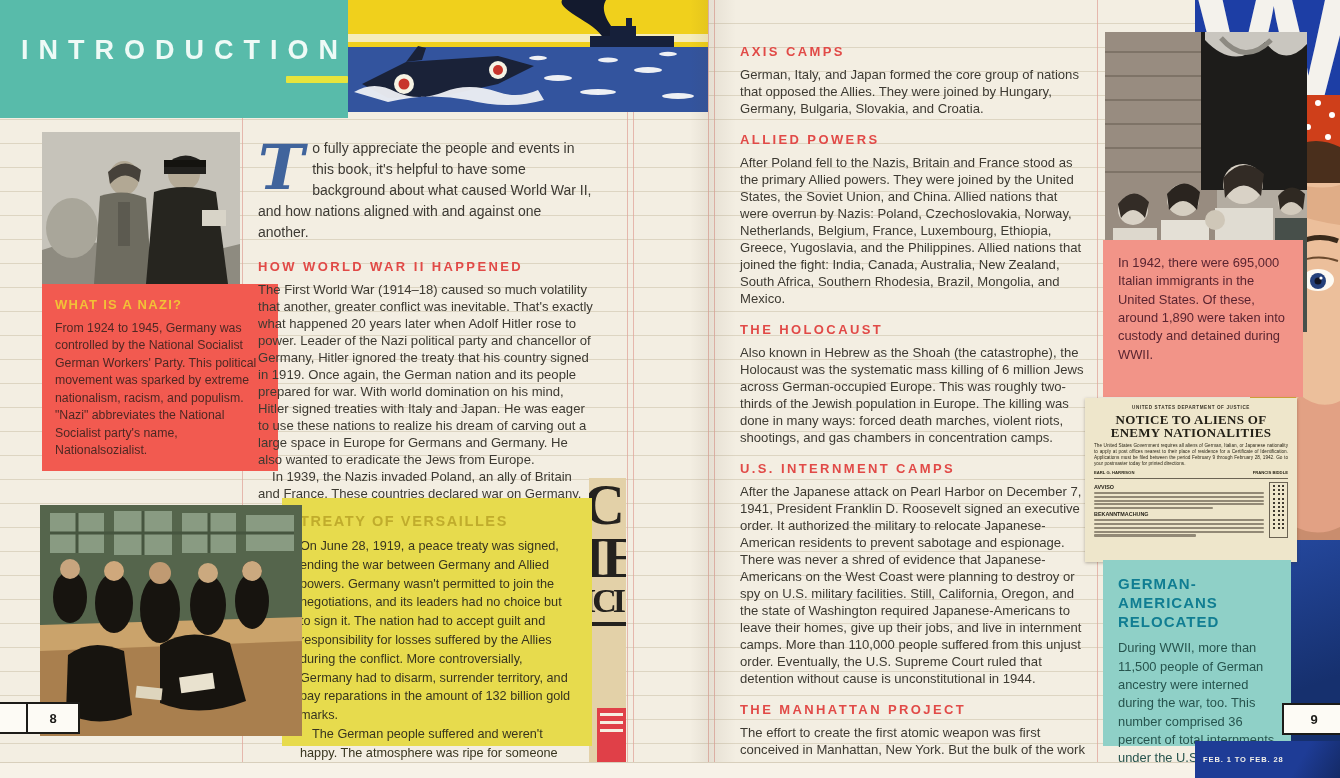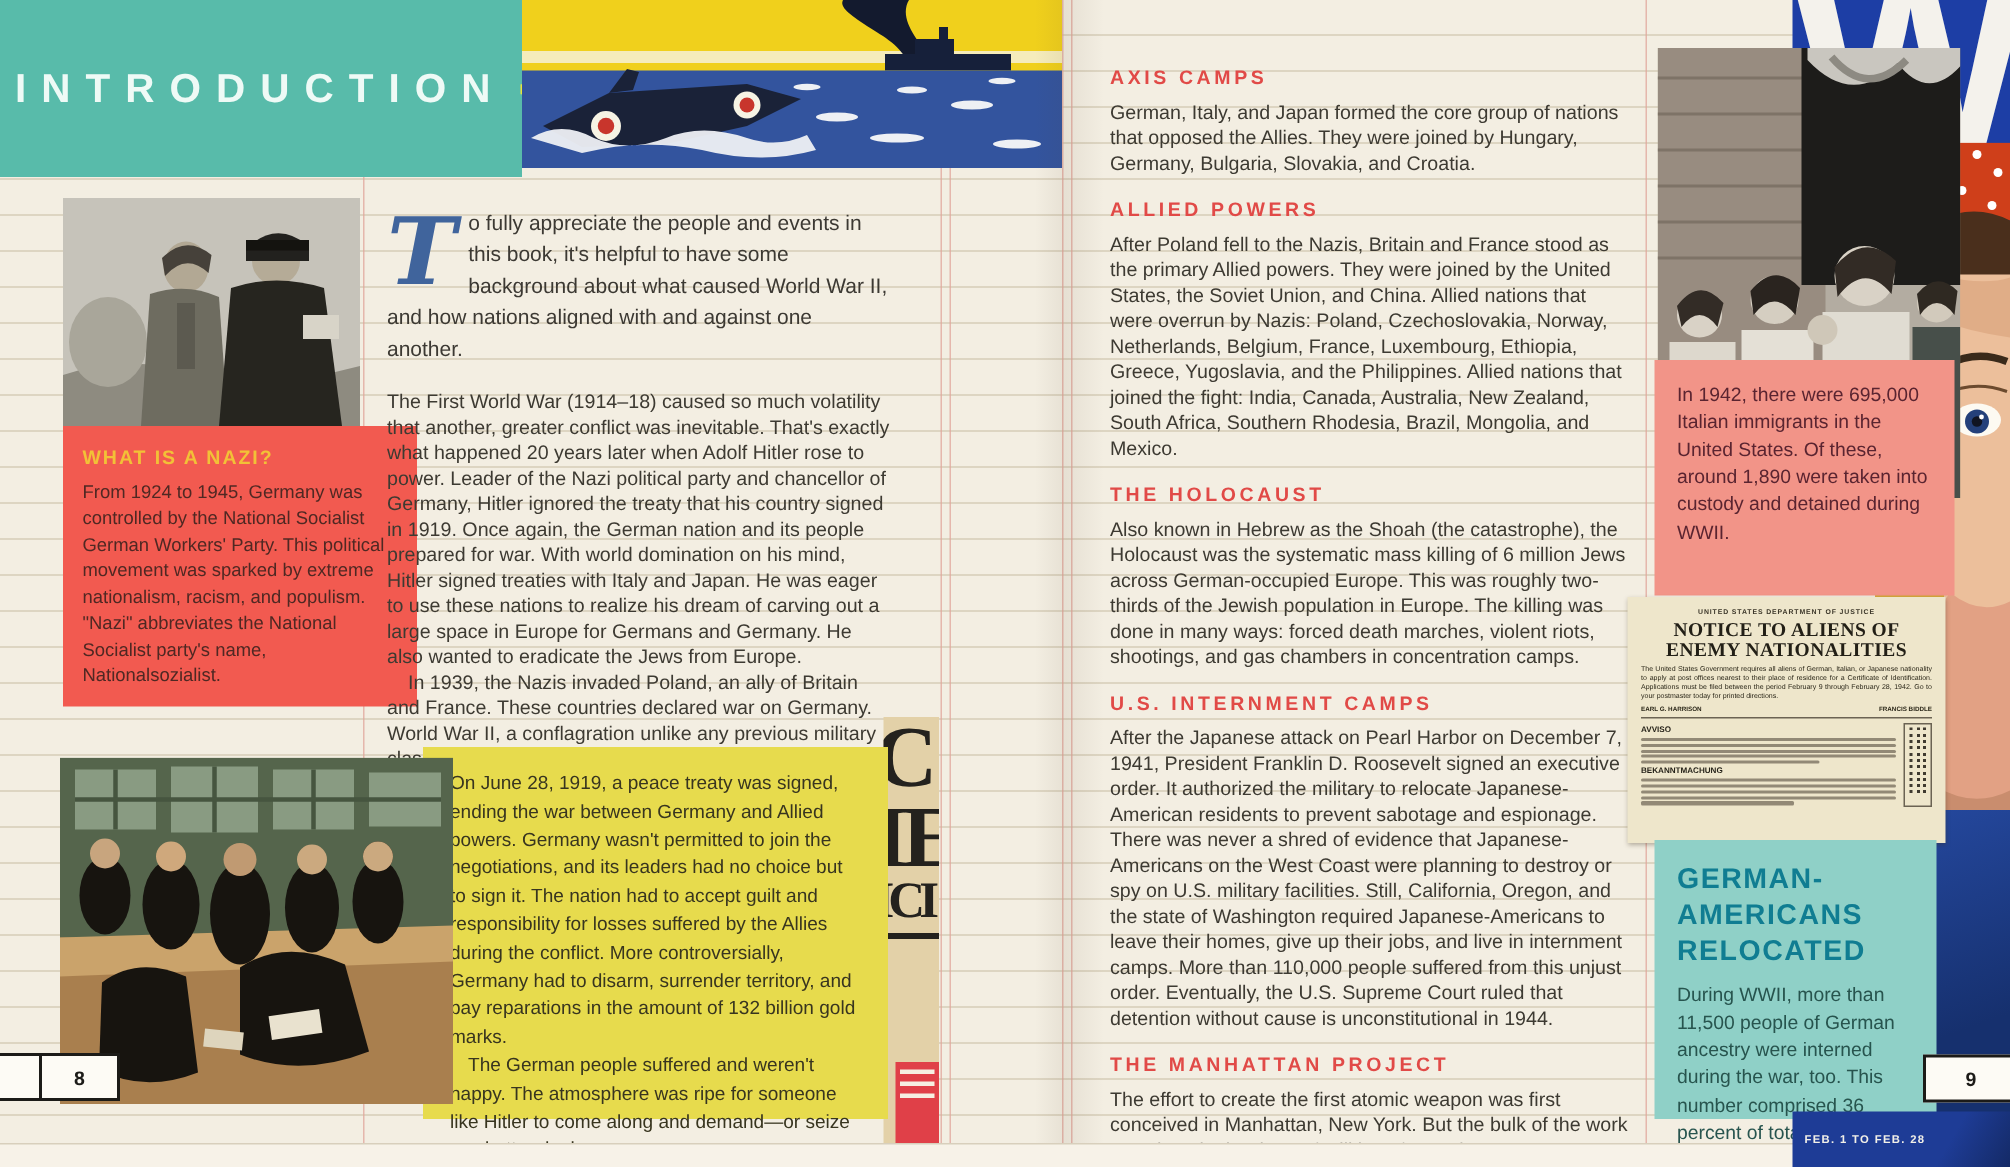--- a/index.html
+++ b/index.html
@@ -5,21 +5,21 @@
   html,body{margin:0;padding:0;}
   body{
     width:1340px;height:778px;position:relative;overflow:hidden;
     font-family:"Liberation Sans",sans-serif;
     background-color:#f3eee2;
     background-image:repeating-linear-gradient(to bottom,transparent 0px,transparent 23px,#ddd5c2 23px,#ddd5c2 24px);
   }
   .abs{position:absolute;}
   .vline{position:absolute;top:0;bottom:16px;width:1px;background:#e0a49a;opacity:.75;}
   
-  .intro-header{left:0;top:0;width:348px;height:118px;background:#58bbaa;display:flex;align-items:center;justify-content:center;gap:10px;}
+  .intro-header{left:0;top:0;width:348px;height:118px;background:#58bbaa;display:flex;flex-direction:column;align-items:flex-end;justify-content:center;gap:10px;}
   .intro-header h1{margin:0;font-size:27px;font-weight:700;letter-spacing:10px;color:#eefaf6;padding-left:10px;}
   .intro-dash{width:62px;height:7px;background:#e7e43c;border-radius:1px;}
   .poster{left:348px;top:0;width:360px;height:112px;}
   .photo-box{left:42px;top:132px;width:198px;height:152px;overflow:hidden;}
   .nazi-box{left:42px;top:284px;width:236px;height:187px;background:#f25a50;padding:13px 13px;box-sizing:border-box;}
   .nazi-box h3{margin:0 0 8px 0;font-size:13px;font-weight:700;letter-spacing:1.3px;color:#f2c137;}
   .nazi-box p{margin:0;font-size:12.3px;line-height:1.42;color:#4f2823;}
   .intro-col{left:258px;top:138px;width:336px;}
   .dropcap{float:left;font-family:"DejaVu Serif",serif;font-style:italic;font-weight:700;font-size:62px;line-height:.85;color:#40649c;margin:4px 8px 0 0;}
   .lead{margin:0 0 16px 0;font-size:14px;line-height:1.5;color:#3c3933;}
@@ -48,21 +48,21 @@
   .we-cover{left:1195px;top:0;width:145px;height:258px;background:#1d3ea5;overflow:hidden;}
   .we-cover .W{position:absolute;right:-14px;top:-58px;font-size:170px;font-weight:700;color:#f4f2ec;}
   .we-cover .e{position:absolute;right:-22px;top:88px;font-size:150px;font-weight:700;color:#f4f2ec;}
   .child-strip{left:1292px;top:95px;width:48px;height:470px;overflow:hidden;}
   .gold-strip{left:1250px;top:396px;width:46px;height:162px;background:#d7a73c;}
   .navy-corner{left:1290px;top:540px;width:50px;height:238px;background:linear-gradient(160deg,#24479c 0%,#16306e 60%);}
   .pink-box{left:1103px;top:240px;width:200px;height:157px;background:#f29488;padding:14px 15px;box-sizing:border-box;}
   .pink-box h3{margin:0 0 8px 0;font-size:14.5px;font-weight:700;letter-spacing:1px;line-height:1.25;color:#dd4f4b;}
   .pink-box p{margin:0;font-size:12.9px;line-height:1.42;color:#5a2430;}
   .teal-box{left:1103px;top:560px;width:188px;height:186px;background:#8fd0c7;padding:15px 15px;box-sizing:border-box;}
-  .teal-box h3{margin:0 0 8px 0;font-size:19px;font-weight:700;letter-spacing:1px;line-height:1.25;color:#107d92;}
+  .teal-box h3{margin:0 0 8px 0;font-size:15px;font-weight:700;letter-spacing:1px;line-height:1.25;color:#107d92;}
   .teal-box p{margin:0;font-size:12.9px;line-height:1.42;color:#27544e;}
   .notice{left:1085px;top:398px;width:212px;height:164px;background:#eee6cb;box-shadow:0 1px 3px rgba(60,50,30,.35);padding:7px 9px;box-sizing:border-box;}
   .notice .dept{font-size:4.6px;letter-spacing:.6px;text-align:center;color:#3a3528;font-weight:700;margin-bottom:3px;}
   .notice h4{margin:0 0 3px 0;font-family:"Liberation Serif",serif;font-size:13px;line-height:1.02;text-align:center;color:#221f16;letter-spacing:.3px;}
   .notice .ntext{font-size:4.7px;line-height:1.3;color:#2b2719;text-align:justify;margin-bottom:3px;}
   .notice .signers{display:flex;justify-content:space-between;font-size:4.2px;font-weight:700;color:#2b2719;margin-bottom:3px;}
   .notice .lower{display:flex;gap:5px;border-top:1px solid #6b6353;padding-top:3px;}
   .notice .langs{flex:1;}
   .notice .lang-h{font-size:5.4px;font-weight:700;color:#221f16;margin:2px 0 2px 0;}
   .notice .bar{height:2.2px;background:#7a7260;margin:1.6px 0;border-radius:1px;opacity:.8;}
@@ -199,37 +199,39 @@
   </svg>
 </div>
 
 <aside class="abs nazi-box">
   <h3>WHAT IS A NAZI?</h3>
   <p>From 1924 to 1945, Germany was controlled by the National Socialist German Workers' Party. This political movement was sparked by extreme nationalism, racism, and populism. "Nazi" abbreviates the National Socialist party's name, Nationalsozialist.</p>
 </aside>
 
 <div class="abs intro-col">
   <p class="lead"><span class="dropcap">T</span><span>o fully appreciate the people and events in this book, it's helpful to have some background about what caused World War II, and how nations aligned with and against one another.</span></p>
+  <h2 class="red-h">HOW WORLD WAR II HAPPENED</h2>
   <p class="bodyp">The First World War (1914–18) caused so much volatility that another, greater conflict was inevitable. That's exactly what happened 20 years later when Adolf Hitler rose to power. Leader of the Nazi political party and chancellor of Germany, Hitler ignored the treaty that his country signed in 1919. Once again, the German nation and its people prepared for war. With world domination on his mind, Hitler signed treaties with Italy and Japan. He was eager to use these nations to realize his dream of carving out a large space in Europe for Germans and Germany. He also wanted to eradicate the Jews from Europe.</p>
   <p class="bodyp ind">In 1939, the Nazis invaded Poland, an ally of Britain and France. These countries declared war on Germany. World War II, a conflagration unlike any previous military clash, threatened to engulf the planet. Luckily the Allies prevailed in the end.</p>
 </div>
 
 <div class="abs collage">
   <div class="big-letter">C</div>
   <div class="big-letter">IE</div>
   <div class="big-letter" style="font-size:34px">ICI</div>
   <div class="rule"></div>
   <div class="redblk">
       <i></i>
       <i></i>
       <i></i>
     </div>
 </div>
 
 <aside class="abs yellow-box">
+  <h3>TREATY OF VERSAILLES</h3>
   <p>On June 28, 1919, a peace treaty was signed, ending the war between Germany and Allied powers. Germany wasn't permitted to join the negotiations, and its leaders had no choice but to sign it. The nation had to accept guilt and responsibility for losses suffered by the Allies during the conflict. More controversially, Germany had to disarm, surrender territory, and pay reparations in the amount of 132 billion gold marks.</p>
   <p class="ind">The German people suffered and weren't happy. The atmosphere was ripe for someone like Hitler to come along and demand—or seize—a better deal.</p>
 </aside>
 
 <div class="abs painting">
   <svg width="262" height="231" viewBox="0 0 262 231">
     <rect width="262" height="231" fill="#55654c"></rect>
     <g fill="#93a58c" opacity=".85">
       <rect x="10" y="8" width="54" height="40"></rect>
         <rect x="74" y="6" width="58" height="44"></rect>

